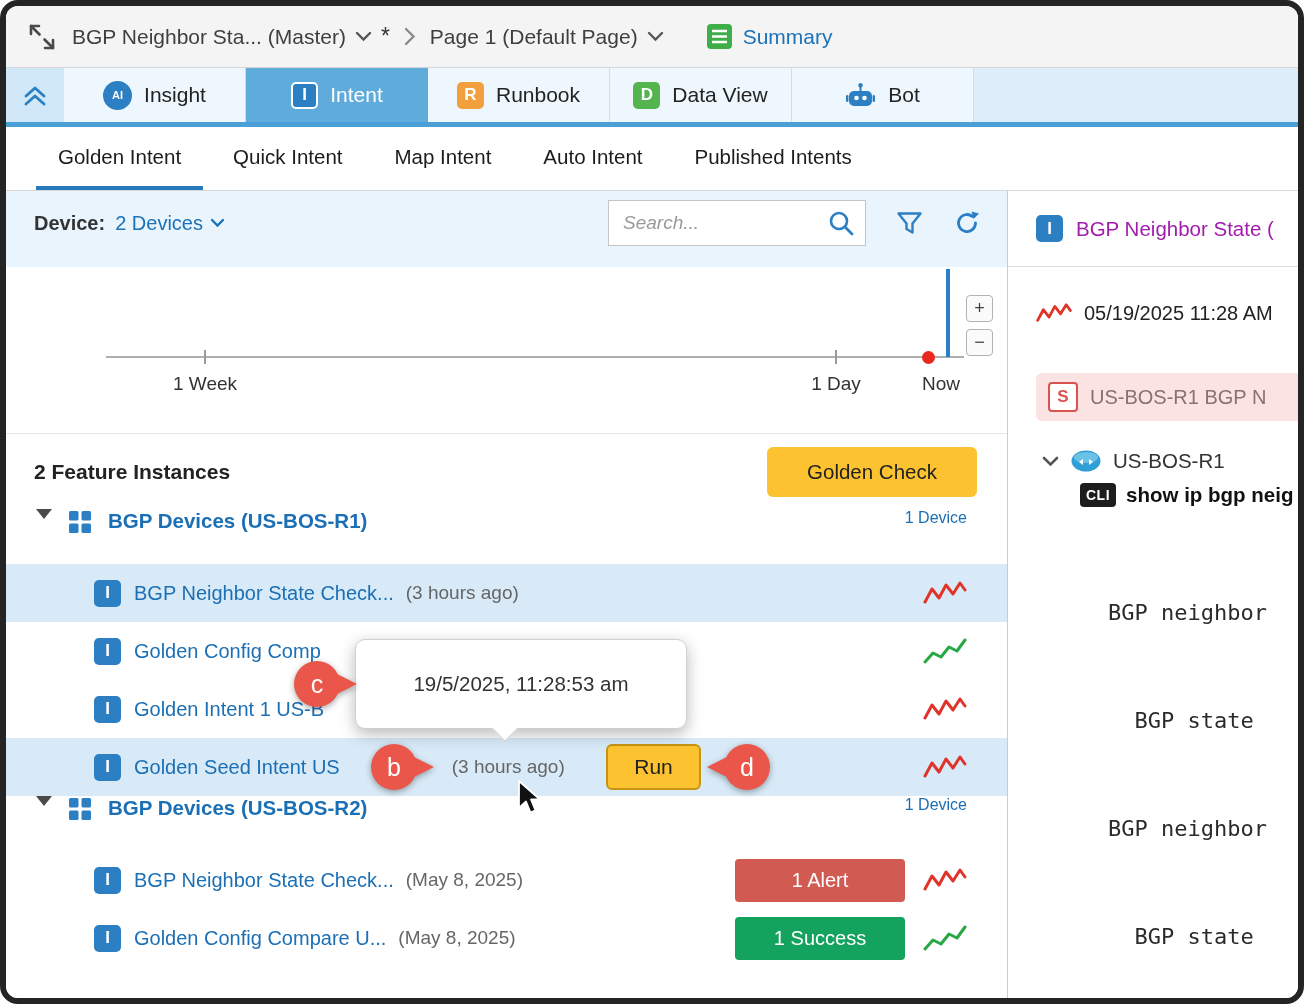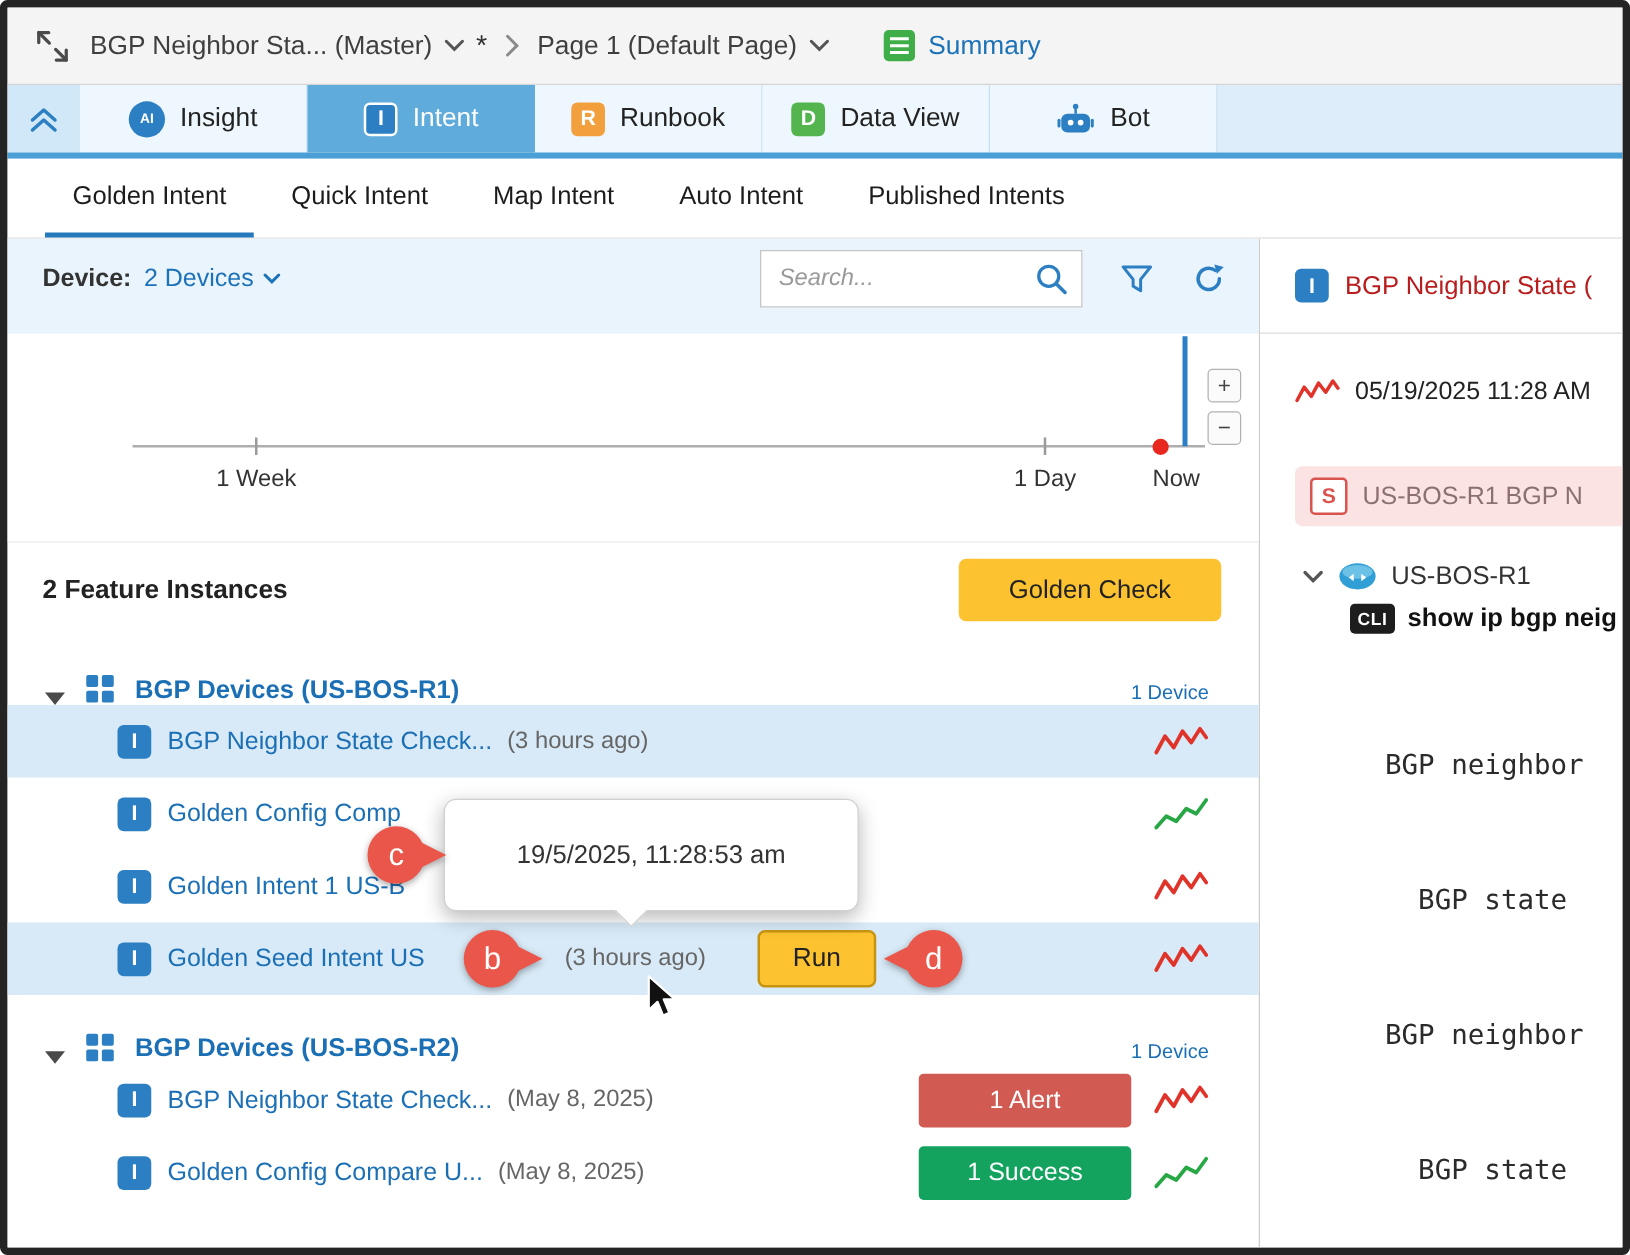--- a/index.html
+++ b/index.html
@@ -1,18 +1,18 @@
 <!DOCTYPE html>
 <html><head>
 <meta charset="utf-8">
 <style>
   *{margin:0;padding:0;box-sizing:border-box}
   html,body{width:1304px;height:1004px}
   body{font-family:"Liberation Sans",sans-serif;background:#fff;color:#222}
-  .frame{position:relative;width:1304px;height:1004px;border:6px solid #242424;border-radius:6px;overflow:hidden;background:#fff;display:flex;flex-direction:column}
+  .frame{position:relative;width:1304px;height:1004px;border:6px solid #242424;border-radius:18px;overflow:hidden;background:#fff;display:flex;flex-direction:column}
   .spacer{flex:1}
   svg{display:block}
 
   
   .topbar{height:62px;background:#f4f4f4;border-bottom:1px solid #d5d5d5;display:flex;align-items:center;padding:0 18px;gap:12px;flex-shrink:0}
   .icon-btn{width:36px;height:36px;display:flex;align-items:center;justify-content:center;cursor:pointer}
   .doc-title{display:flex;align-items:center;gap:9px;font-size:21px;color:#3f3f3f}
   .dirty{font-size:23px;color:#333}
   .page-sel{display:flex;align-items:center;gap:9px;font-size:21px;color:#3f3f3f}
   .crumb{margin:0 2px}
@@ -59,40 +59,40 @@
   .zoomer{position:absolute;right:14px;top:28px;display:flex;flex-direction:column;gap:7px}
   .zbtn{width:27px;height:27px;border:1px solid #b2b2b2;border-radius:4px;background:#fbfbfb;color:#444;font-size:18px;display:flex;align-items:center;justify-content:center;cursor:pointer}
 
   
   .instbar{height:76px;border-top:1px solid #e6e6e6;display:flex;align-items:center;padding:0 30px 0 28px;flex-shrink:0}
   .inst-title{font-size:21px;font-weight:700;color:#222}
   .golden{width:210px;height:50px;border:none;border-radius:6px;background:#fcc230;font-size:20.5px;font-family:"Liberation Sans",sans-serif;color:#222;cursor:pointer}
 
   
   .tree{flex:1;min-height:0}
-  .group-row{height:55px;display:flex;align-items:flex-end;gap:15px;padding:0 40px 0 30px;cursor:pointer}
+  .group-row{height:55px;display:flex;align-items:flex-start;gap:15px;padding:0 40px 0 30px;cursor:pointer}
   .tri{width:0;height:0;border-left:8px solid transparent;border-right:8px solid transparent;border-top:10px solid #4a4a4a}
   .g-label{font-size:20.5px;font-weight:700;color:#1b6fb5}
   .g-count{font-size:16px;color:#1b6fb5}
   .item-row{height:58px;display:flex;align-items:center;padding:0 40px 0 88px;position:relative;cursor:pointer}
   .item-row.selected{background:#d8eaf7}
   .i-ic{width:27px;height:27px;border-radius:5px;background:#2b7fc2;color:#fff;font-size:17px;font-weight:700;display:flex;align-items:center;justify-content:center;flex-shrink:0}
   .i-label{margin-left:13px;font-size:20px;font-weight:500;color:#1b6fb5;white-space:nowrap}
   .i-time{margin-left:12px;font-size:19px;color:#666;white-space:nowrap}
   .t-push{margin-left:112px}
   .spark{margin-left:auto;flex-shrink:0}
   .badge{width:170px;height:43px;border-radius:4px;color:#fff;font-size:20px;display:flex;align-items:center;justify-content:center;margin-left:auto;cursor:pointer}
   .badge.alert{background:#d15a52}
   .badge.success{background:#13a35f}
   .badge + .spark{margin-left:18px}
   .runbtn{position:absolute;left:600px;top:50%;transform:translateY(-50%);width:95px;height:46px;background:#fcc230;border:2px solid #c79412;border-radius:6px;font-size:21px;font-family:"Liberation Sans",sans-serif;color:#222;cursor:pointer}
 
   
   .rp-header{height:76px;border-bottom:1px solid #dcdcdc;display:flex;align-items:center;gap:13px;padding-left:28px;white-space:nowrap;overflow:hidden}
-  .rp-title{font-size:20.5px;color:#b91c1c;font-weight:500}
+  .rp-title{font-size:20.5px;color:#a21caf;font-weight:500}
   .rp-date{margin:33px 16px 0 28px;display:flex;align-items:center;gap:12px;font-size:20px;color:#222;white-space:nowrap}
   .rp-alert{margin:47px 0 0 28px;height:48px;background:#fbe3e3;border-radius:6px 0 0 6px;display:flex;align-items:center;gap:12px;padding-left:12px;white-space:nowrap;cursor:pointer}
   .s-ic{width:30px;height:30px;background:#fff;border:2px solid #d9534f;border-radius:4px;color:#d9534f;font-weight:700;font-size:17px;display:flex;align-items:center;justify-content:center;flex-shrink:0}
   .rp-alert-text{font-size:20px;color:#8c7070}
   .rp-device{margin:27px 0 0 34px;display:flex;align-items:center;gap:11px;font-size:20.5px;color:#333;white-space:nowrap}
   .rp-cli{margin:9px 0 0 72px;display:flex;align-items:center;gap:10px;white-space:nowrap}
   .cli-badge{background:#1d1d1d;color:#fff;font-size:14px;font-weight:700;padding:4px 6px;border-radius:4px;letter-spacing:.5px}
   .cli-cmd{font-size:20.5px;font-weight:700;color:#111}
   .rp-output{margin:16px 0 0 100px;font-family:"DejaVu Sans Mono",monospace;font-size:22px;line-height:36px;color:#2b2b2b;white-space:pre}
 

